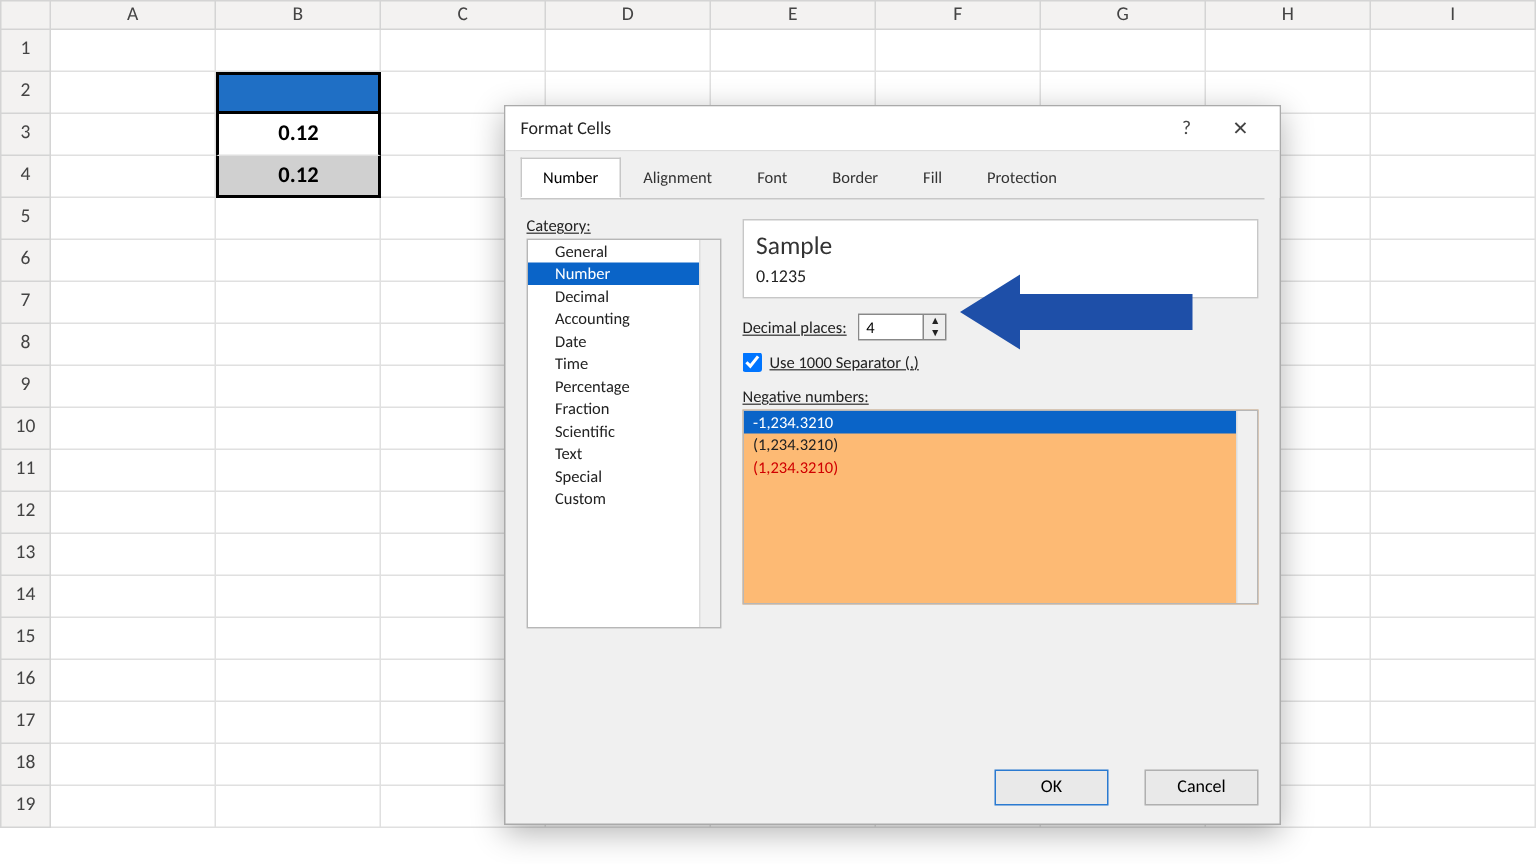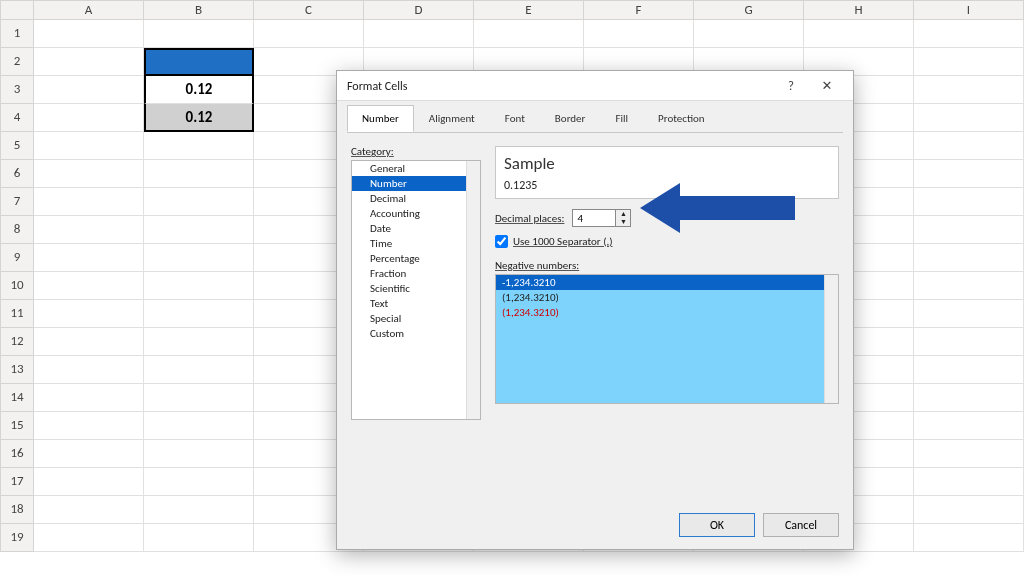--- a/index.html
+++ b/index.html
@@ -37,27 +37,27 @@
   .listbox .scroll { position: absolute; right: 0; top: 0; bottom: 0; width: 14px; background: #f0f0f0; border-left: 1px solid #ddd; }
   .samplebox { border: 1px solid #c7c7c7; background: #fff; padding: 6px 8px; margin-top: 2px; margin-bottom: 10px; font-size: 12px; }
   .samplebox .slabel { font-size: 17px; color: #333; margin-bottom: 4px; }
   .decrow { display: flex; align-items: center; gap: 8px; margin-bottom: 8px; font-size: 11px; }
   .spinner { display: flex; border: 1px solid #888; background: #fff; }
   .spinner input { width: 42px; border: none; padding: 1px 4px; font-size: 11px; outline: none; }
   .spinbtns { display: flex; flex-direction: column; border-left: 1px solid #888; }
   .spinbtns .sb { width: 14px; height: 8px; font-size: 7px; line-height: 7px; text-align: center; background: #eee; cursor: pointer; }
   .chkrow { display: flex; align-items: center; gap: 5px; font-size: 11px; margin-bottom: 10px; }
   .chkrow input { width: 13px; height: 13px; margin: 0; }
-  .neglist { border: 1px solid #b7b7b7; background: #7dd3fc; height: 130px; overflow: hidden; position: relative; }
+  .neglist { border: 1px solid #b7b7b7; background: #fdba74; height: 130px; overflow: hidden; position: relative; }
   .neglist .nitem { padding: 1px 6px; font-size: 11px; cursor: pointer; }
   .neglist .nitem.sel { background: #0a64c8; color: #fff; }
   .neglist .red { color: #d00000; }
   .neglist .scroll { position: absolute; right: 0; top: 0; bottom: 0; width: 14px; background: #f0f0f0; border-left: 1px solid #ddd; }
   .desc { padding: 8px 14px; font-size: 11px; color: #333; line-height: 1.4; }
-  .footer { position: absolute; right: 14px; bottom: 12px; display: flex; gap: 8px; }
+  .footer { position: absolute; right: 14px; bottom: 12px; display: flex; gap: 24px; }
   .btn { width: 76px; height: 24px; font-size: 12px; background: #e9e9e9; border: 1px solid #b0b0b0; cursor: pointer; }
   .btn.primary { border: 1px solid #2a7ad1; }
 
   
   .arrow { position: absolute; left: 640px; top: 178px; pointer-events: none; }
 </style>
 </head>
 <body>
 
 <div class="sheet">

